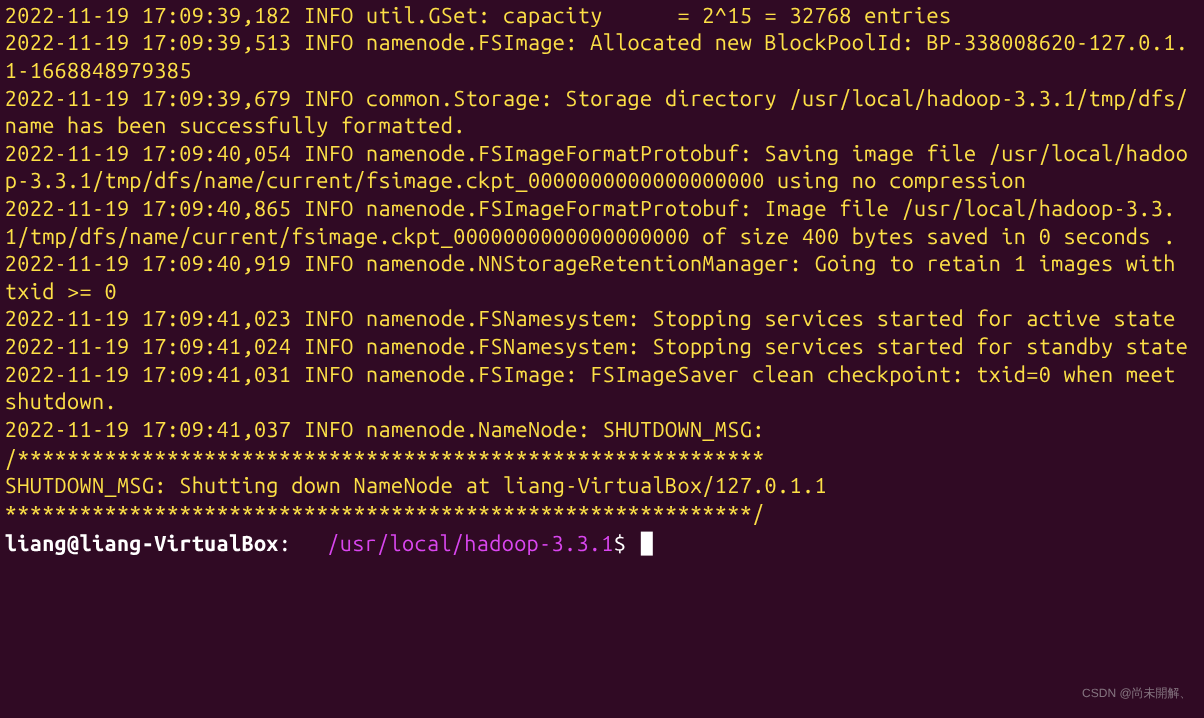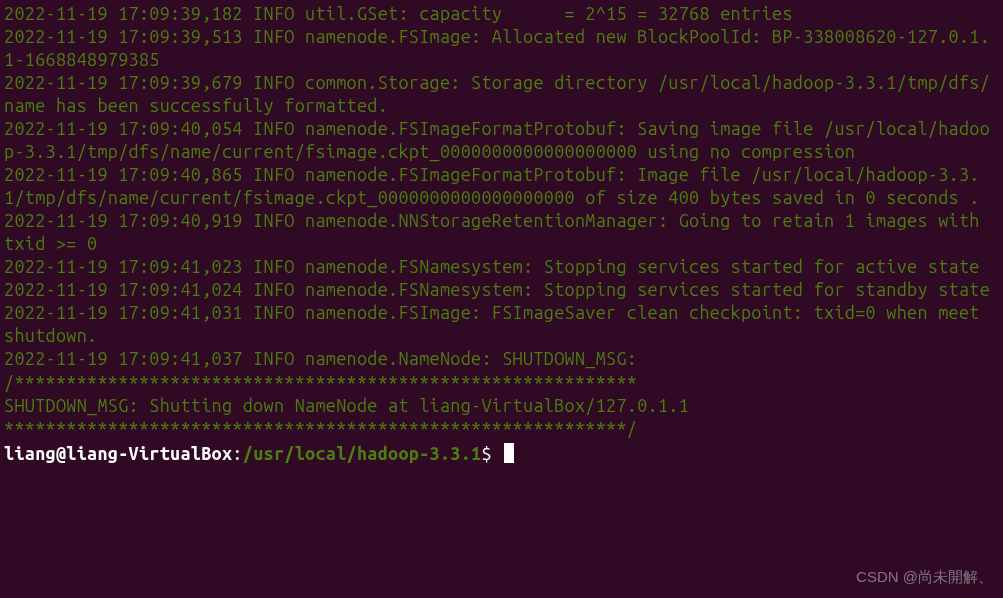--- a/index.html
+++ b/index.html
@@ -16,55 +16,56 @@
       width: 1003px;
       height: 598px;
       overflow: hidden;
       padding: 2px 4px;
       position: relative;
       letter-spacing: 0.3px;
     }
     .terminal-output {
       white-space: pre-wrap;
       word-break: break-all;
-      color: #4d7c0f;
+      color: #fde047;
     }
     .prompt-line {
       white-space: pre;
       margin-top: 2px;
     }
     .user-host {
       color: #ffffff;
       font-weight: bold;
     }
     .colon {
       color: #ffffff;
     }
     .path {
-      color: #4d7c0f;
-      font-weight: bold;
+      color: #d946ef;
+      font-weight: normal;
+      margin-left: 30px;
     }
     .dollar {
       color: #ffffff;
     }
     .cursor {
       display: inline-block;
       width: 10px;
       height: 20px;
       background-color: #ffffff;
       vertical-align: text-bottom;
       margin-left: 2px;
     }
     .watermark {
       position: absolute;
       bottom: 12px;
       right: 10px;
       color: rgba(200, 200, 200, 0.55);
       font-family: sans-serif;
-      font-size: 15px;
+      font-size: 10px;
       letter-spacing: 0;
     }
   </style>
 </head>
 <body>
 
 <div class="terminal-output" id="terminal-output">2022-11-19 17:09:39,182 INFO util.GSet: capacity      = 2^15 = 32768 entries
 2022-11-19 17:09:39,513 INFO namenode.FSImage: Allocated new BlockPoolId: BP-338008620-127.0.1.1-1668848979385
 2022-11-19 17:09:39,679 INFO common.Storage: Storage directory /usr/local/hadoop-3.3.1/tmp/dfs/name has been successfully formatted.
 2022-11-19 17:09:40,054 INFO namenode.FSImageFormatProtobuf: Saving image file /usr/local/hadoop-3.3.1/tmp/dfs/name/current/fsimage.ckpt_0000000000000000000 using no compression

